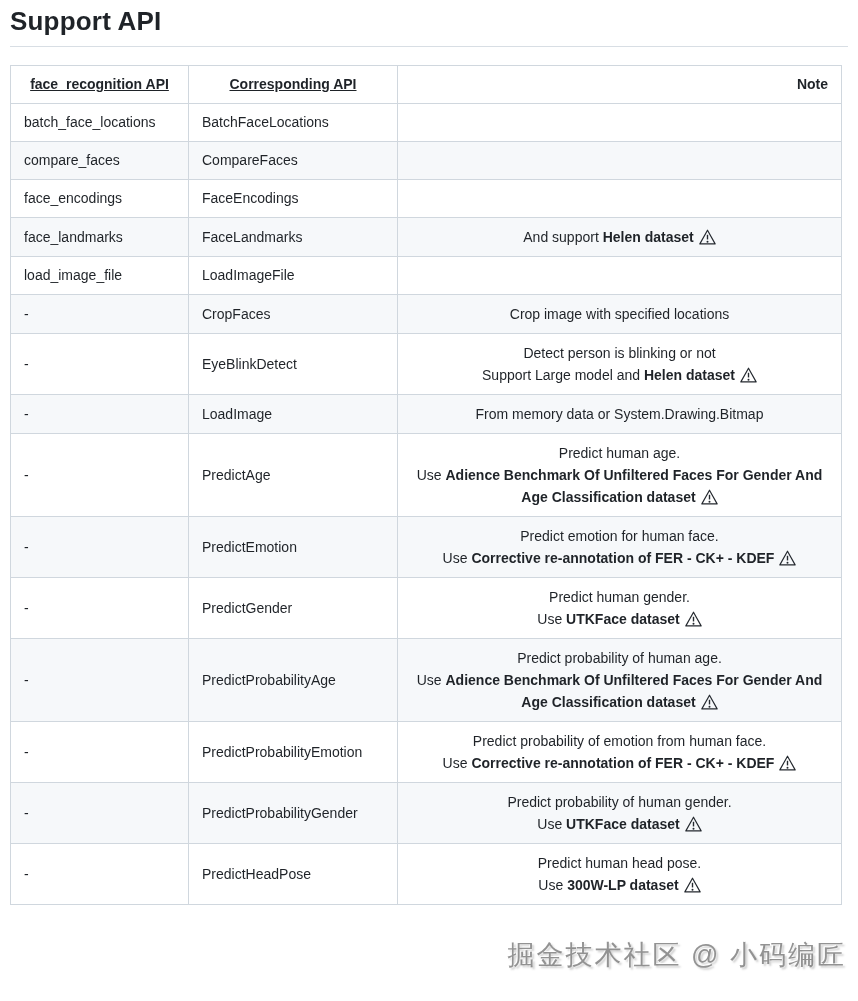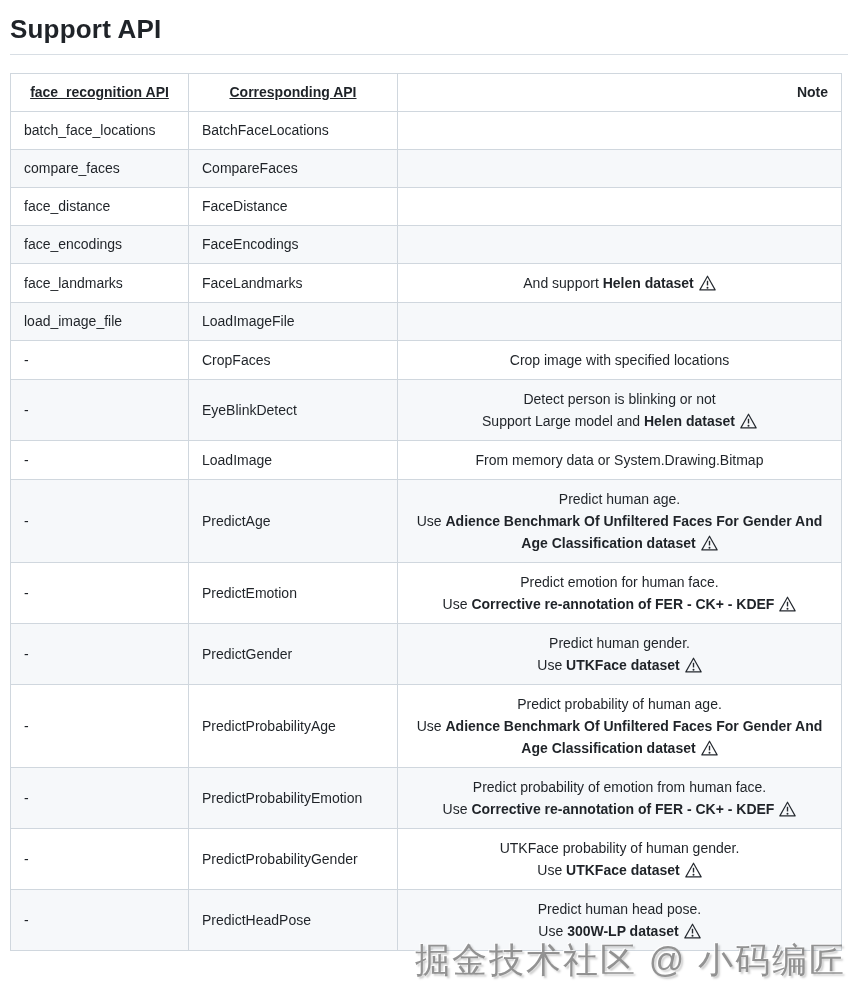--- a/index.html
+++ b/index.html
@@ -13,21 +13,21 @@
   html, body { margin: 0; padding: 0; }
   body {
     width: 858px;
     height: 1001px;
     background: var(--page_bg);
     color: var(--text);
     font-family: "Liberation Sans", sans-serif;
     position: relative;
     overflow: hidden;
   }
-  .page { padding: 8px 10px; }
+  .page { padding: 0 10px; }
 
   h2.page-title {
     margin: 0;
     padding: 5px 0 9px 0;
     font-size: 26px;
     line-height: 32px;
     font-weight: 600;
     letter-spacing: 0.2px;
     border-bottom: 1px solid var(--heading_rule);
   }
@@ -64,21 +64,21 @@
     display: inline-block;
     margin-left: 5px;
     vertical-align: -2.5px;
     line-height: 0;
   }
 
   .watermark {
     position: absolute;
     top: 937px;
     right: 12px;
-    font-size: 35px;
+    font-size: 27px;
     letter-spacing: 2px;
     white-space: nowrap;
     color: rgba(128, 128, 128, 0.85);
     text-shadow: -1px -1px 0 rgba(255,255,255,0.75), 2px 2px 2px rgba(60,60,60,0.25);
     pointer-events: none;
   }
 </style>
 </head>
 <body>
 
@@ -104,25 +104,20 @@
           <td>batch_face_locations</td>
           <td>BatchFaceLocations</td>
           <td></td>
         </tr>
         <tr>
           <td>compare_faces</td>
           <td>CompareFaces</td>
           <td></td>
         </tr>
         <tr>
-          <td>face_distance</td>
-          <td>FaceDistance</td>
-          <td></td>
-        </tr>
-        <tr>
           <td>face_encodings</td>
           <td>FaceEncodings</td>
           <td></td>
         </tr>
         <tr>
           <td>face_landmarks</td>
           <td>FaceLandmarks</td>
           <td>
             <div class="note-line"><span>And support </span><strong>Helen dataset</strong><span class="warn"><svg width="17" height="16" viewBox="0 0 16 15" aria-hidden="true">
                   <path d="M8 1.1 L15.2 14 H0.8 Z" fill="none" stroke="#24292f" stroke-width="1.1" stroke-linejoin="round"></path>
@@ -219,21 +214,21 @@
                   <path d="M8 1.1 L15.2 14 H0.8 Z" fill="none" stroke="#24292f" stroke-width="1.1" stroke-linejoin="round"></path>
                   <line x1="8" y1="5.4" x2="8" y2="9.8" stroke="#24292f" stroke-width="1.3"></line>
                   <circle cx="8" cy="11.9" r="0.95" fill="#24292f"></circle>
                 </svg></span></div>
           </td>
         </tr>
         <tr>
           <td>-</td>
           <td>PredictProbabilityGender</td>
           <td>
-            <div class="note-line"><span>UTKFace probability of human gender.</span></div>
+            <div class="note-line"><span>Predict probability of human gender.</span></div>
             <div class="note-line"><span>Use </span><strong>UTKFace dataset</strong><span class="warn"><svg width="17" height="16" viewBox="0 0 16 15" aria-hidden="true">
                   <path d="M8 1.1 L15.2 14 H0.8 Z" fill="none" stroke="#24292f" stroke-width="1.1" stroke-linejoin="round"></path>
                   <line x1="8" y1="5.4" x2="8" y2="9.8" stroke="#24292f" stroke-width="1.3"></line>
                   <circle cx="8" cy="11.9" r="0.95" fill="#24292f"></circle>
                 </svg></span></div>
           </td>
         </tr>
         <tr>
           <td>-</td>
           <td>PredictHeadPose</td>

